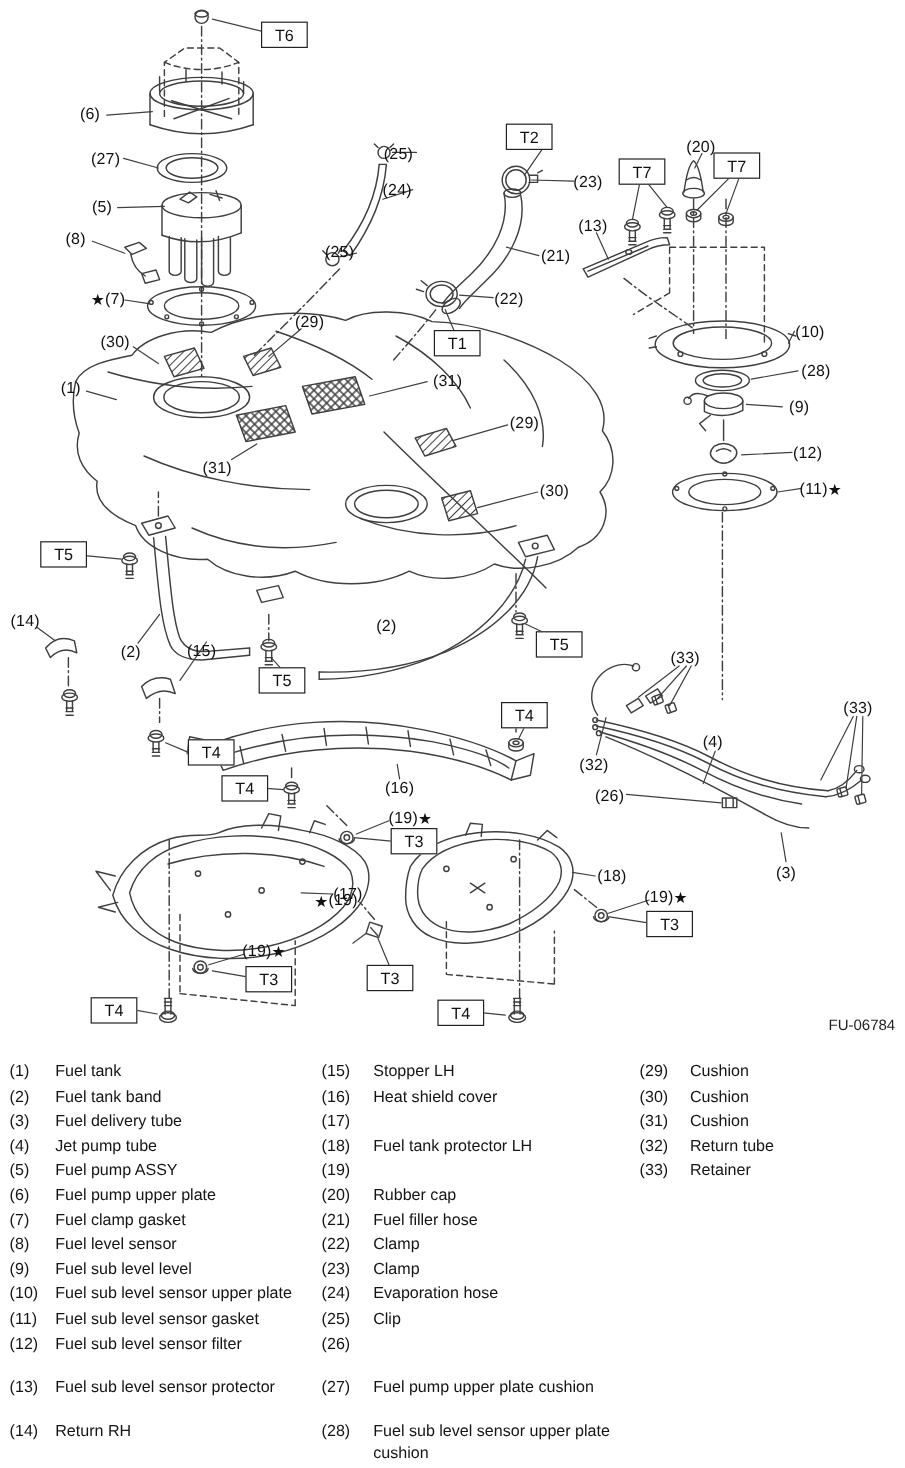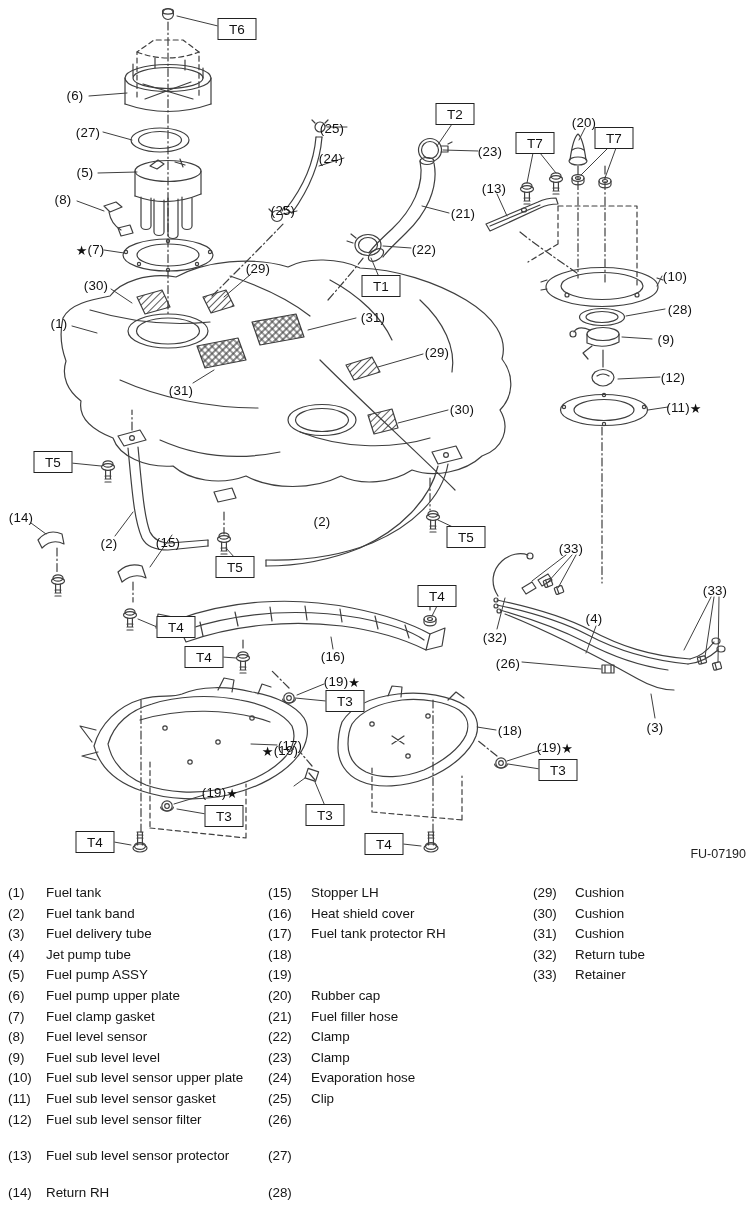--- a/index.html
+++ b/index.html
@@ -389,39 +389,39 @@
       <div class="callout" style="left: 594px; top: 618px;"><span>(4)</span></div>
       <div class="callout" style="left: 715px; top: 590px;"><span>(33)</span></div>
       <div class="callout" style="left: 655px; top: 727px;"><span>(3)</span></div>
       <div class="callout" style="left: 342px; top: 681px;"><span>(19)</span><span class="star">★</span></div>
       <div class="callout" style="left: 290px; top: 745px;"><span>(17)</span></div>
       <div class="callout" style="left: 220px; top: 792px;"><span>(19)</span><span class="star">★</span></div>
       <div class="callout" style="left: 280px; top: 750px;"><span class="star">★</span><span>(19)</span></div>
       <div class="callout" style="left: 510px; top: 730px;"><span>(18)</span></div>
       <div class="callout" style="left: 555px; top: 747px;"><span>(19)</span><span class="star">★</span></div>
       <div class="tbox" style="left: 237px; top: 29px;">T6</div>
-      <div class="tbox" style="left: 455px; top: 114px;">T2</div>
+      <div class="tbox" style="left: 441px; top: 114px;">T2</div>
       <div class="tbox" style="left: 381px; top: 286px;">T1</div>
       <div class="tbox" style="left: 535px; top: 143px;">T7</div>
       <div class="tbox" style="left: 614px; top: 138px;">T7</div>
       <div class="tbox" style="left: 53px; top: 462px;">T5</div>
       <div class="tbox" style="left: 235px; top: 567px;">T5</div>
       <div class="tbox" style="left: 466px; top: 537px;">T5</div>
       <div class="tbox" style="left: 176px; top: 627px;">T4</div>
       <div class="tbox" style="left: 204px; top: 657px;">T4</div>
       <div class="tbox" style="left: 437px; top: 596px;">T4</div>
       <div class="tbox" style="left: 345px; top: 701px;">T3</div>
       <div class="tbox" style="left: 224px; top: 816px;">T3</div>
       <div class="tbox" style="left: 325px; top: 815px;">T3</div>
       <div class="tbox" style="left: 558px; top: 770px;">T3</div>
       <div class="tbox" style="left: 95px; top: 842px;">T4</div>
       <div class="tbox" style="left: 384px; top: 844px;">T4</div>
     </div>
 
-  <div class="figcode">FU-07190</div>
+  <div class="figcode">FU-06784</div>
 
   <div class="legend">
     <div class="legend-col c0">
         <div class="legend-row">
           <span class="lnum">(1)</span>
           <span class="llabel">Fuel tank</span>
         </div>
         <div class="legend-row">
           <span class="lnum">(2)</span>
           <span class="llabel">Fuel tank band</span>
@@ -479,24 +479,24 @@
         <div class="legend-row">
           <span class="lnum">(15)</span>
           <span class="llabel">Stopper LH</span>
         </div>
         <div class="legend-row">
           <span class="lnum">(16)</span>
           <span class="llabel">Heat shield cover</span>
         </div>
         <div class="legend-row">
           <span class="lnum">(17)</span>
-          <span class="llabel">Fuel tank protector RH</span>
         </div>
         <div class="legend-row">
           <span class="lnum">(18)</span>
+          <span class="llabel">Fuel tank protector LH</span>
         </div>
         <div class="legend-row">
           <span class="lnum">(19)</span>
         </div>
         <div class="legend-row">
           <span class="lnum">(20)</span>
           <span class="llabel">Rubber cap</span>
         </div>
         <div class="legend-row">
           <span class="lnum">(21)</span>
@@ -516,23 +516,25 @@
         </div>
         <div class="legend-row">
           <span class="lnum">(25)</span>
           <span class="llabel">Clip</span>
         </div>
         <div class="legend-row">
           <span class="lnum">(26)</span>
         </div>
         <div class="legend-row gap">
           <span class="lnum">(27)</span>
+          <span class="llabel">Fuel pump upper plate cushion</span>
         </div>
         <div class="legend-row gap">
           <span class="lnum">(28)</span>
+          <span class="llabel">Fuel sub level sensor upper plate cushion</span>
         </div>
       </div>
     <div class="legend-col c2">
         <div class="legend-row">
           <span class="lnum">(29)</span>
           <span class="llabel">Cushion</span>
         </div>
         <div class="legend-row">
           <span class="lnum">(30)</span>
           <span class="llabel">Cushion</span>

